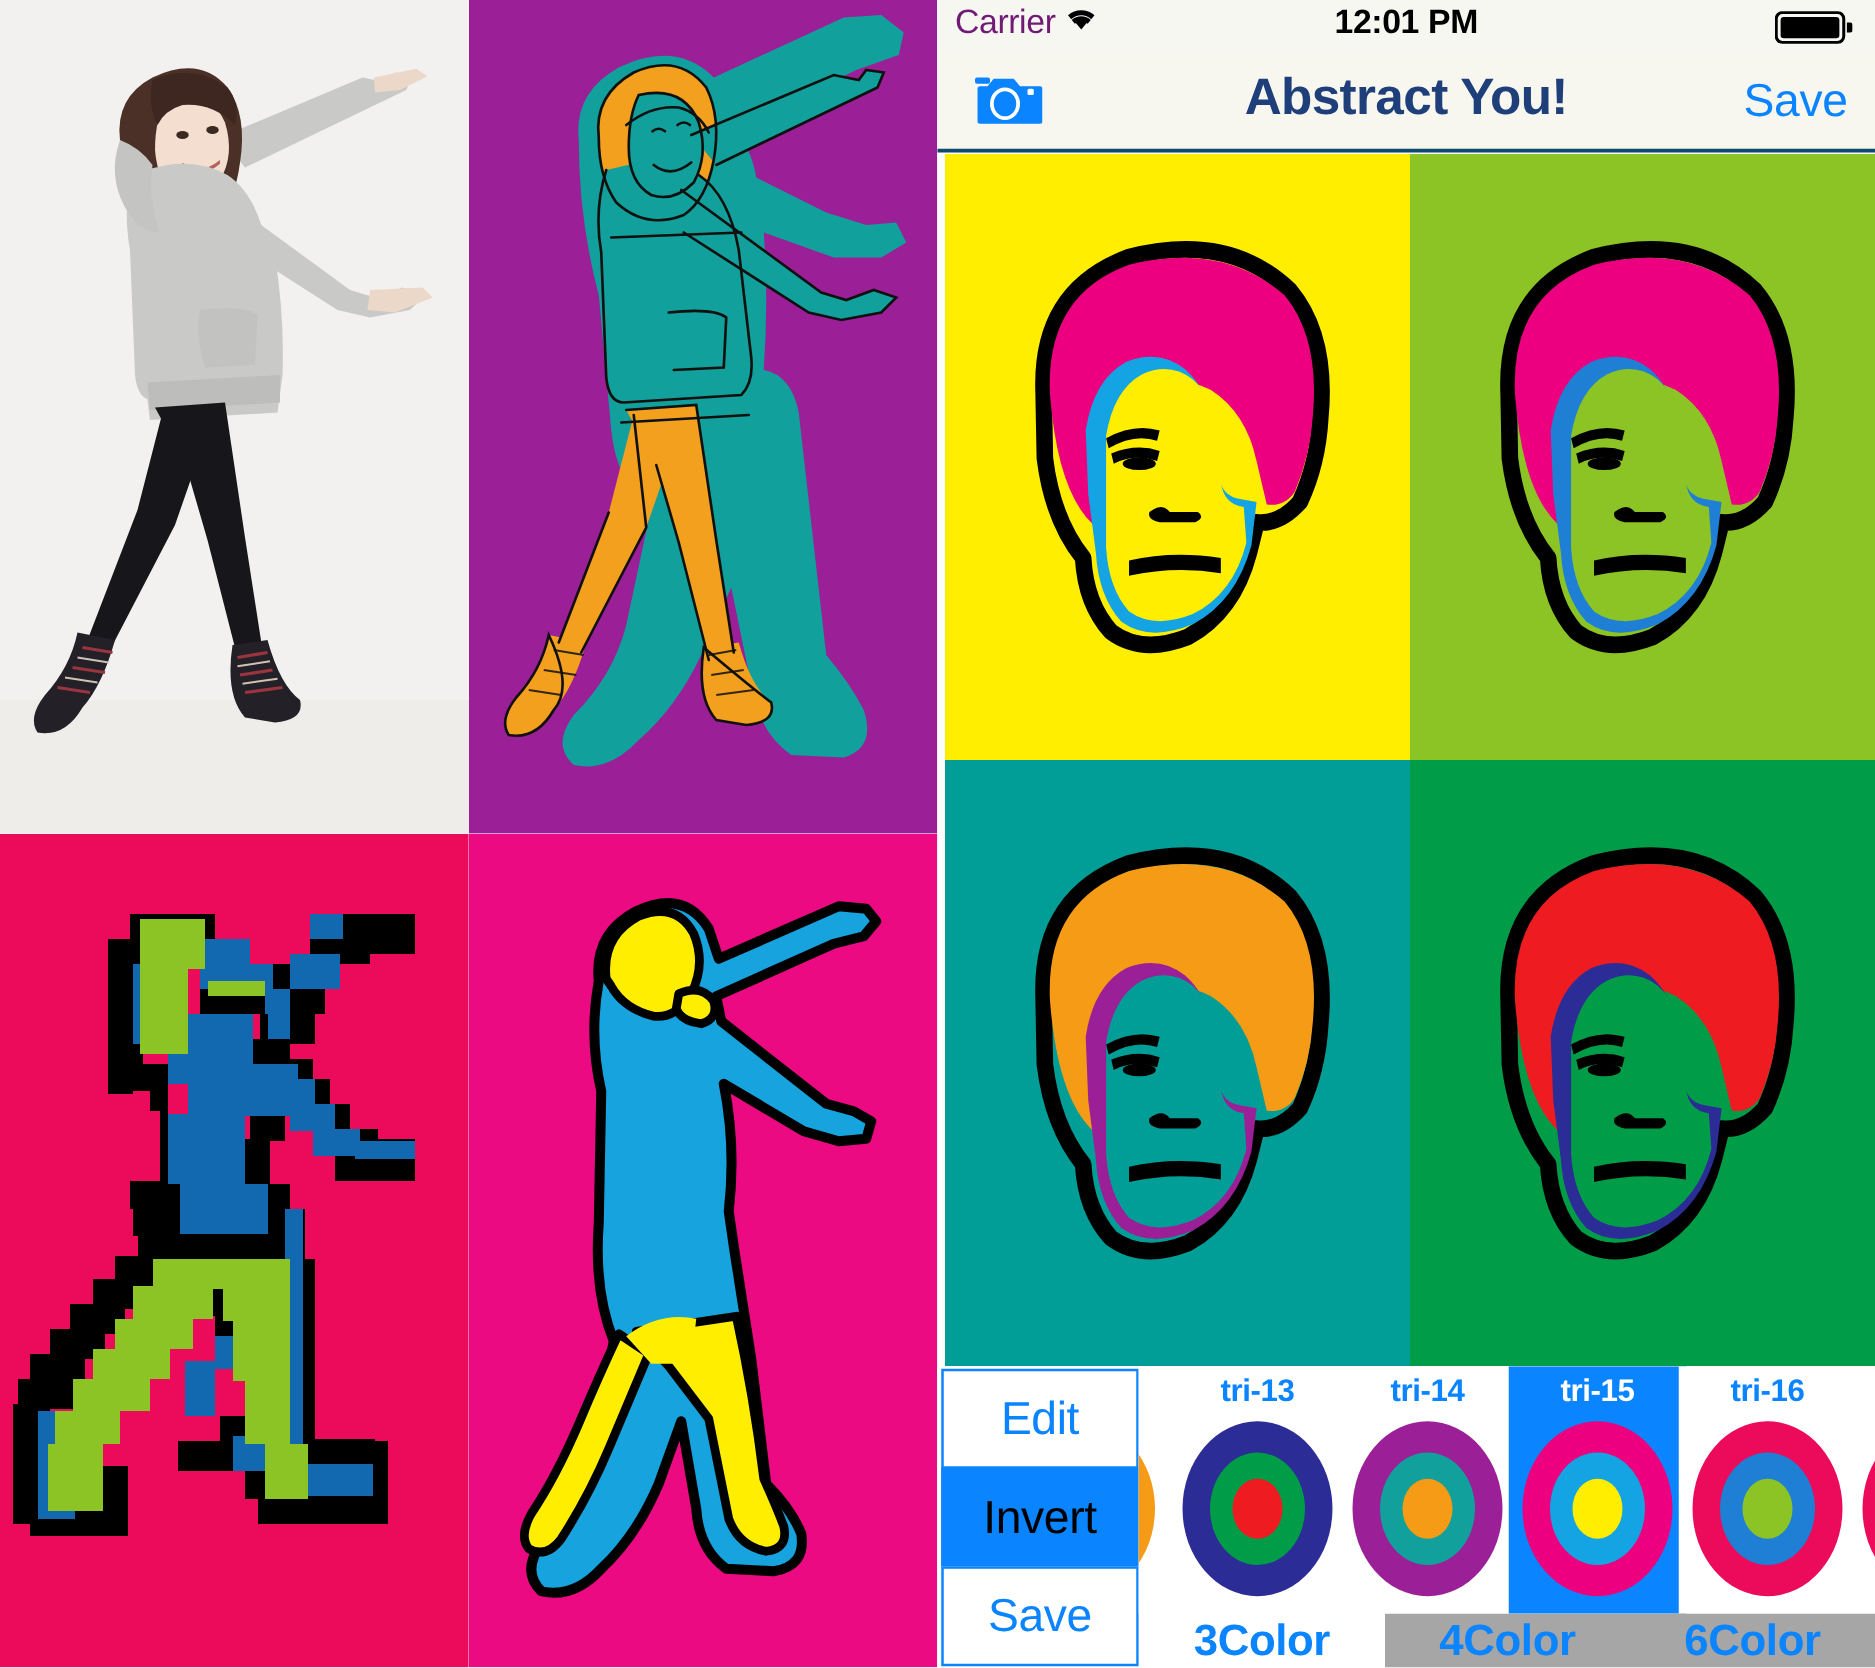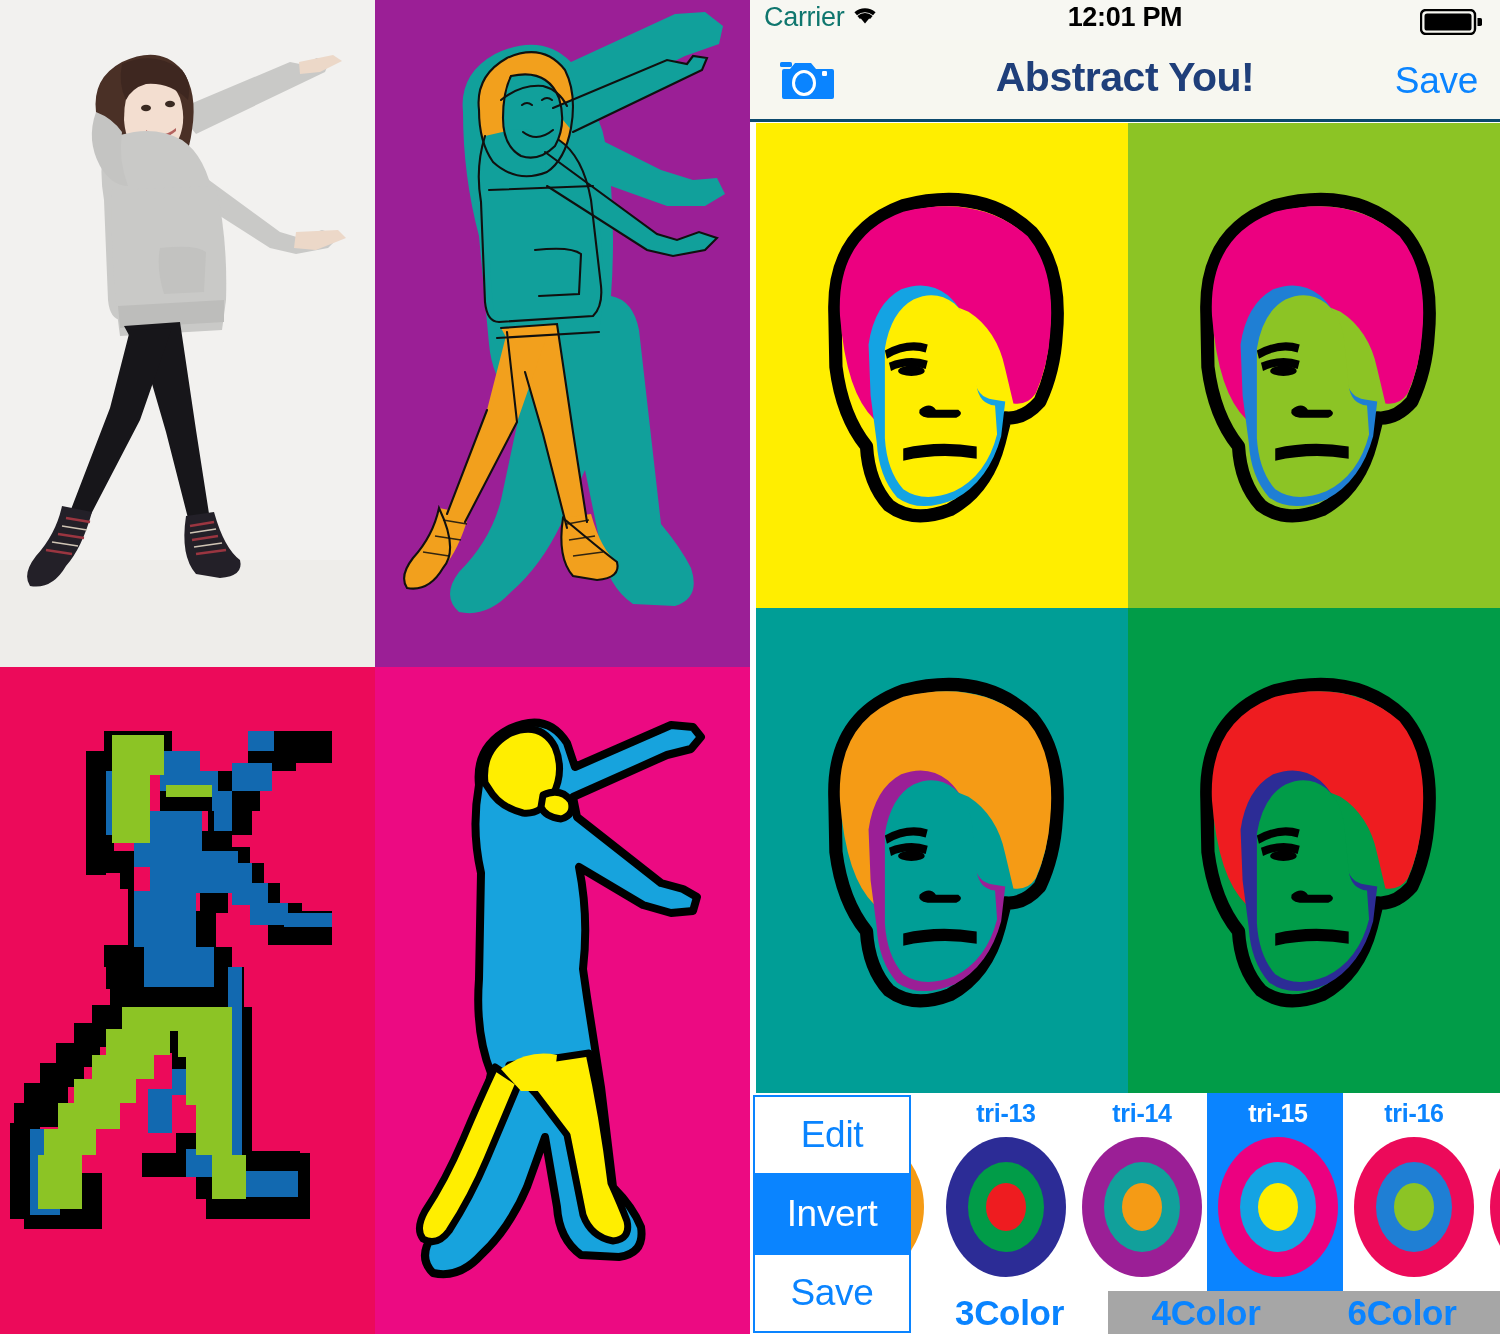--- a/index.html
+++ b/index.html
@@ -24,21 +24,21 @@
   .phone { position: absolute; left: 750px; top: 0; width: 750px; height: 1334px; background:#fff; }
 
   
   .statusbar {
     position: absolute; left: 0; top: 0; width: 750px; height: 40px;
     background: #f7f7f2;
   }
   .sb-left {
     position: absolute; left: 14px; top: 2px;
     display: flex; align-items: center; gap: 7px;
-    font-size: 27px; color: #0f766e; letter-spacing: -0.3px;
+    font-size: 27px; color: #701a75; letter-spacing: -0.3px;
   }
   .sb-time {
     position: absolute; left: 0; top: 2px; width: 750px;
     text-align: center; font-size: 27px; font-weight: bold; color: #000;
     letter-spacing: -0.3px;
   }
   .sb-batt { position: absolute; right: 18px; top: 9px; }
 
   
   .navbar {
@@ -67,21 +67,21 @@
   
   .toolbar { position: absolute; left: 0; top: 1093px; width: 750px; height: 241px; background: #ffffff; }
 
   .sidebuttons { position: absolute; left: 3px; top: 2px; width: 158px; height: 239px; }
   .sbtn {
     position: absolute; left: 0; width: 158px; height: 80px;
     border: 2px solid #0a84ff; background: #ffffff;
     display: flex; align-items: center; justify-content: center;
     font-size: 37px; color: #0a84ff; letter-spacing: -0.3px;
   }
-  .sbtn.on { background: #0a84ff; color: #ffffff; }
+  .sbtn.on { background: #0a84ff; color: #000000; }
   .sbtn-0 { top: 0; }
   .sbtn-1 { top: 79px; }
   .sbtn-2 { top: 158px; }
 
   
   .swatchstrip {
     position: absolute; left: 161px; top: 0; width: 589px; height: 198px;
     background: #ffffff; overflow: hidden;
   }
   .swatch {

